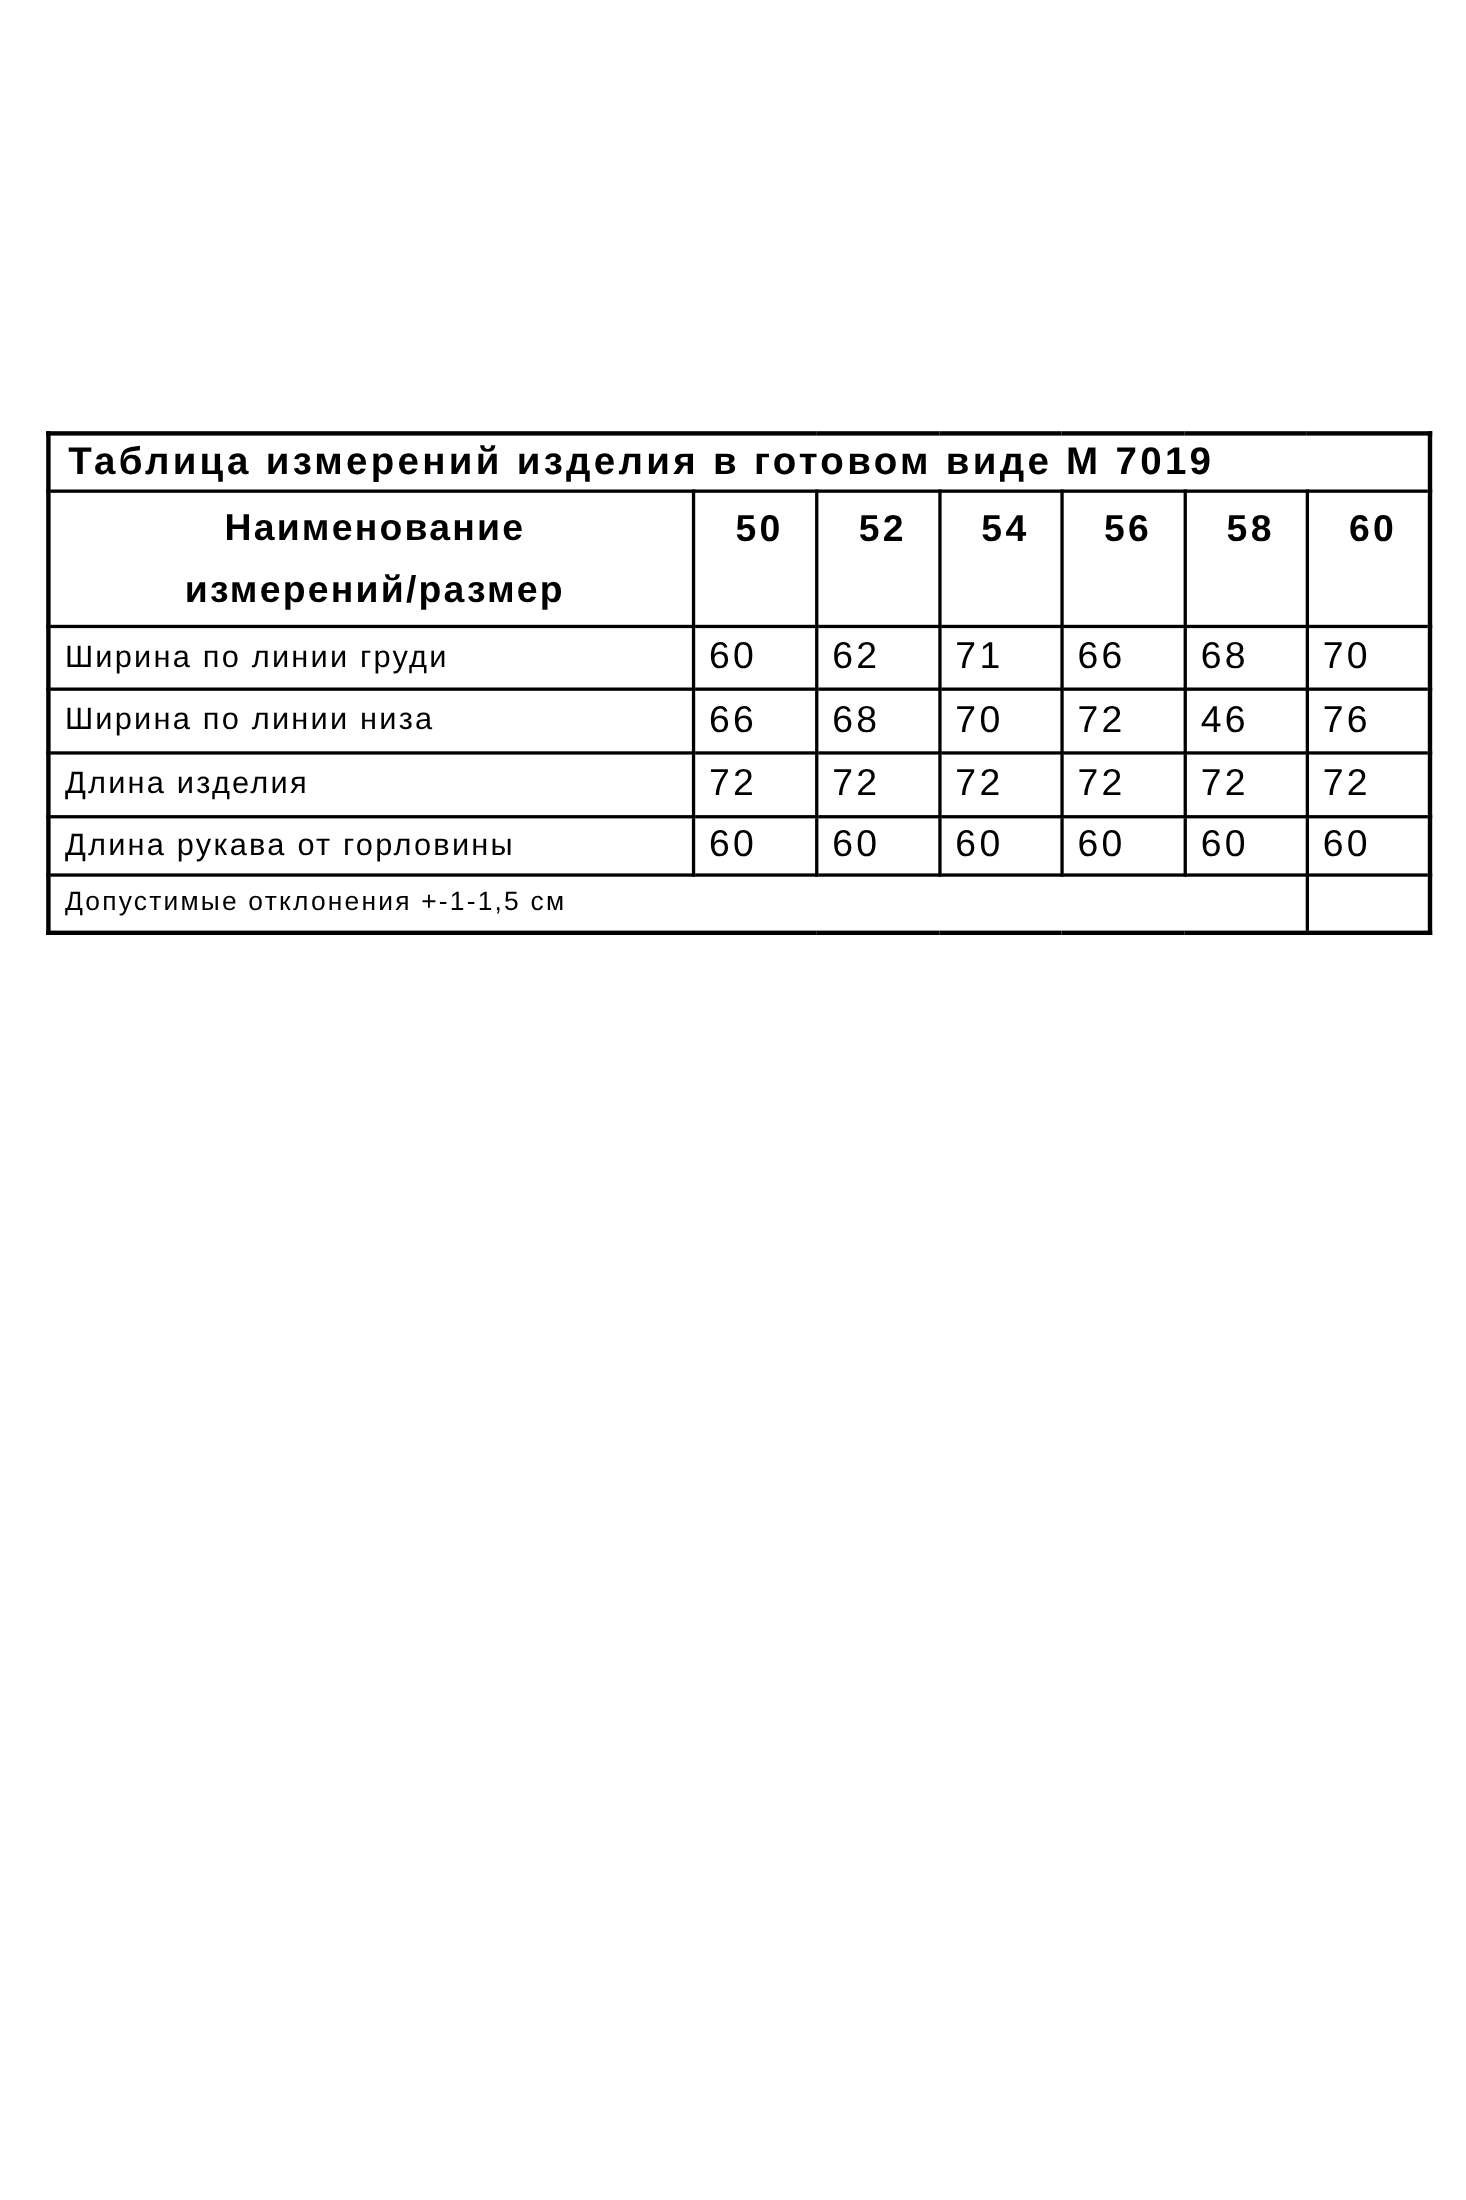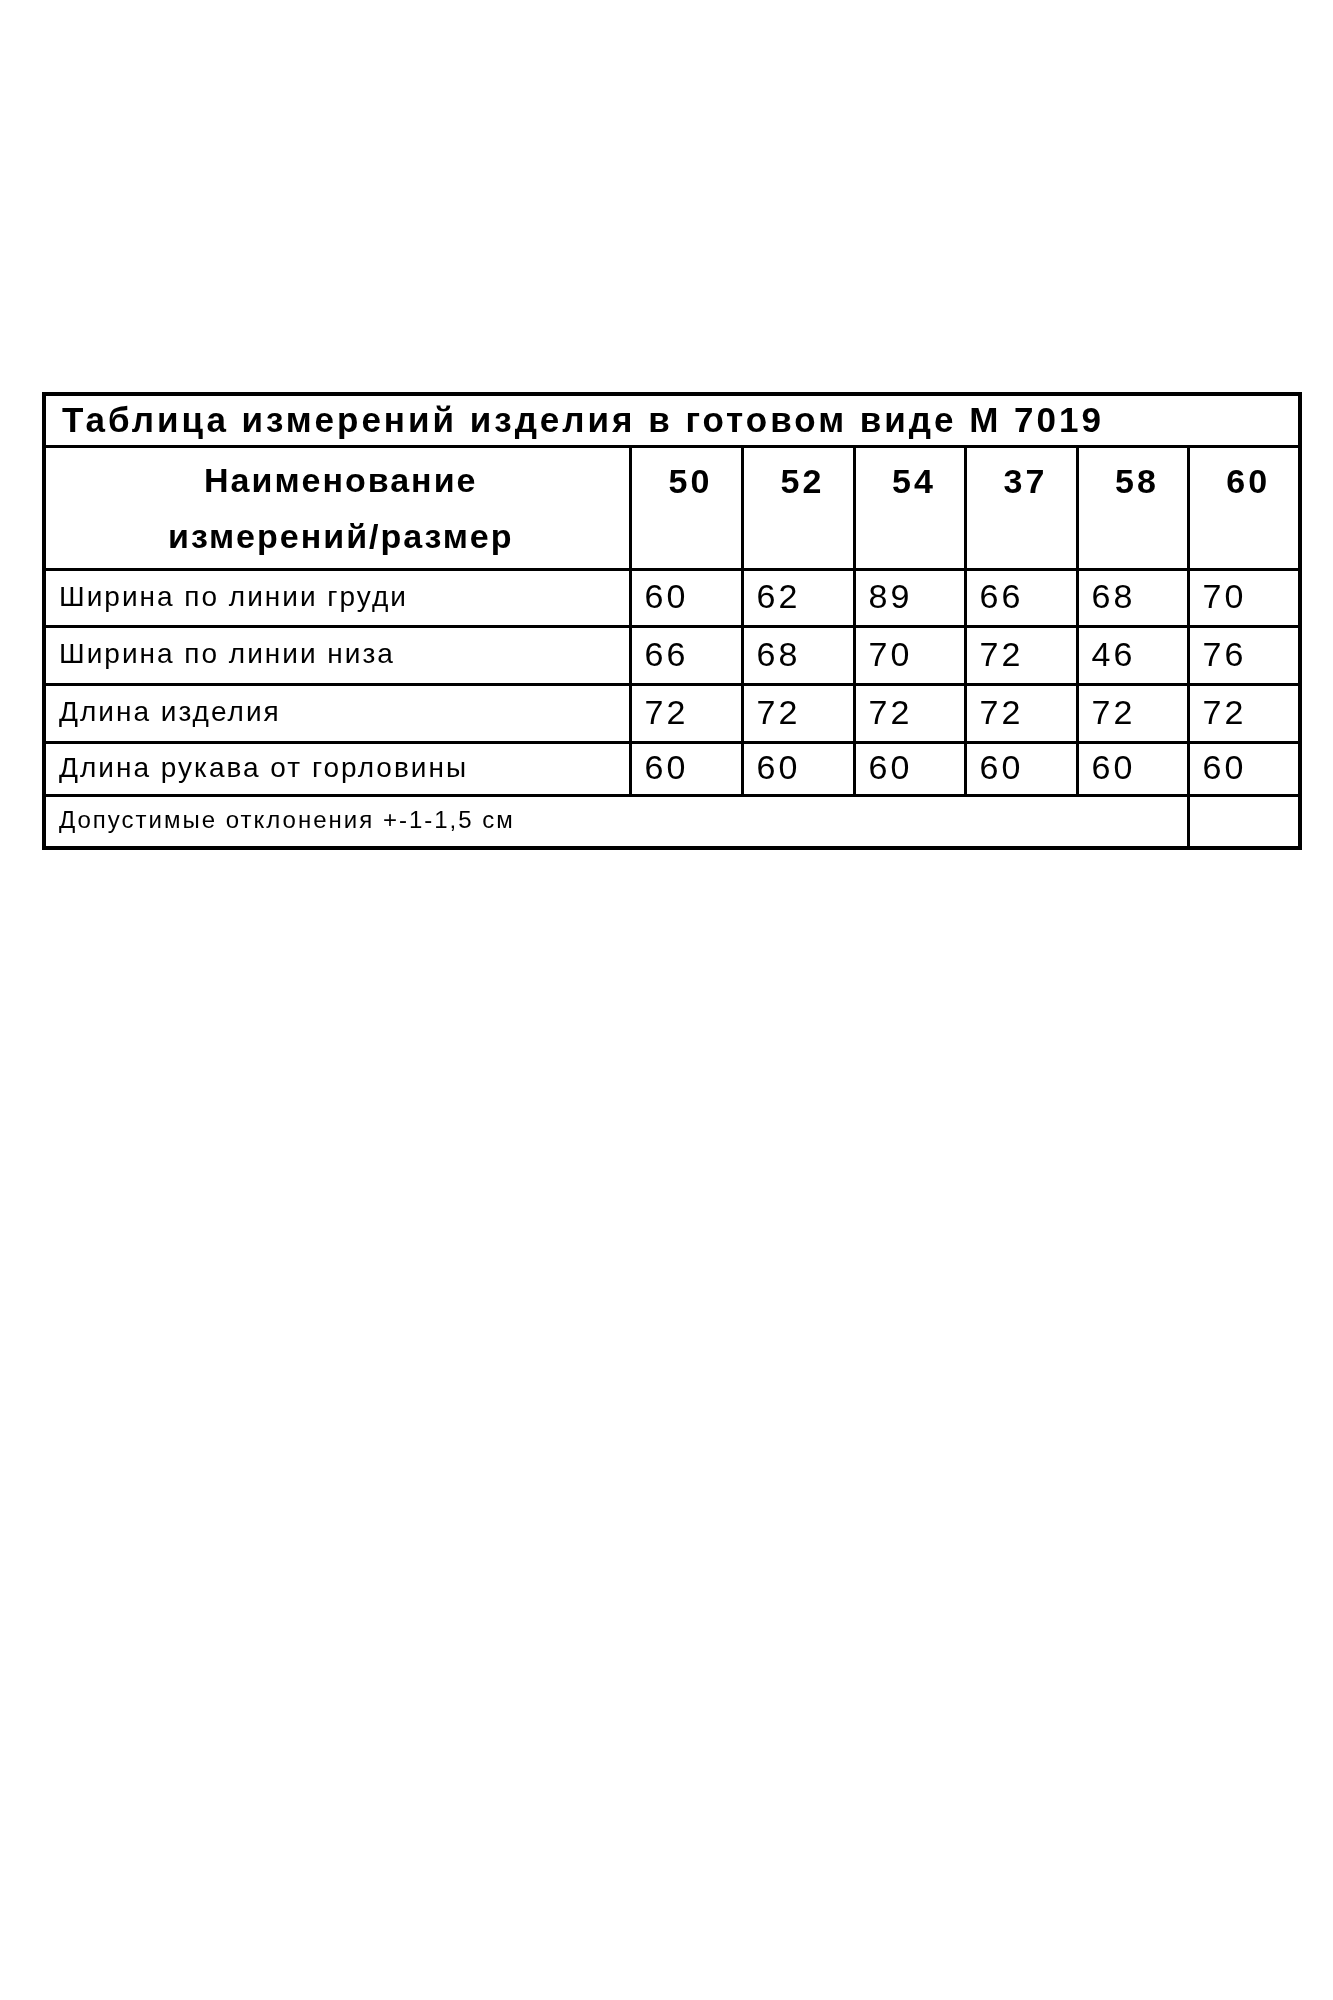--- a/index.html
+++ b/index.html
@@ -115,30 +115,30 @@
     </tr>
 
     <tr class="header-row">
       <td class="header-name-cell">
         <span class="hline">Наименование</span>
         <span class="hline">измерений/размер</span>
       </td>
       <td class="header-size-cell">50</td>
       <td class="header-size-cell">52</td>
       <td class="header-size-cell">54</td>
-      <td class="header-size-cell">37</td>
+      <td class="header-size-cell">56</td>
       <td class="header-size-cell">58</td>
       <td class="header-size-cell">60</td>
     </tr>
 
     <tr class="data-row-1">
       <td class="row-label-cell">Ширина по линии груди</td>
       <td class="value-cell">60</td>
       <td class="value-cell">62</td>
-      <td class="value-cell">89</td>
+      <td class="value-cell">71</td>
       <td class="value-cell">66</td>
       <td class="value-cell">68</td>
       <td class="value-cell">70</td>
     </tr>
 
     <tr class="data-row-2">
       <td class="row-label-cell">Ширина по линии низа</td>
       <td class="value-cell">66</td>
       <td class="value-cell">68</td>
       <td class="value-cell">70</td>

